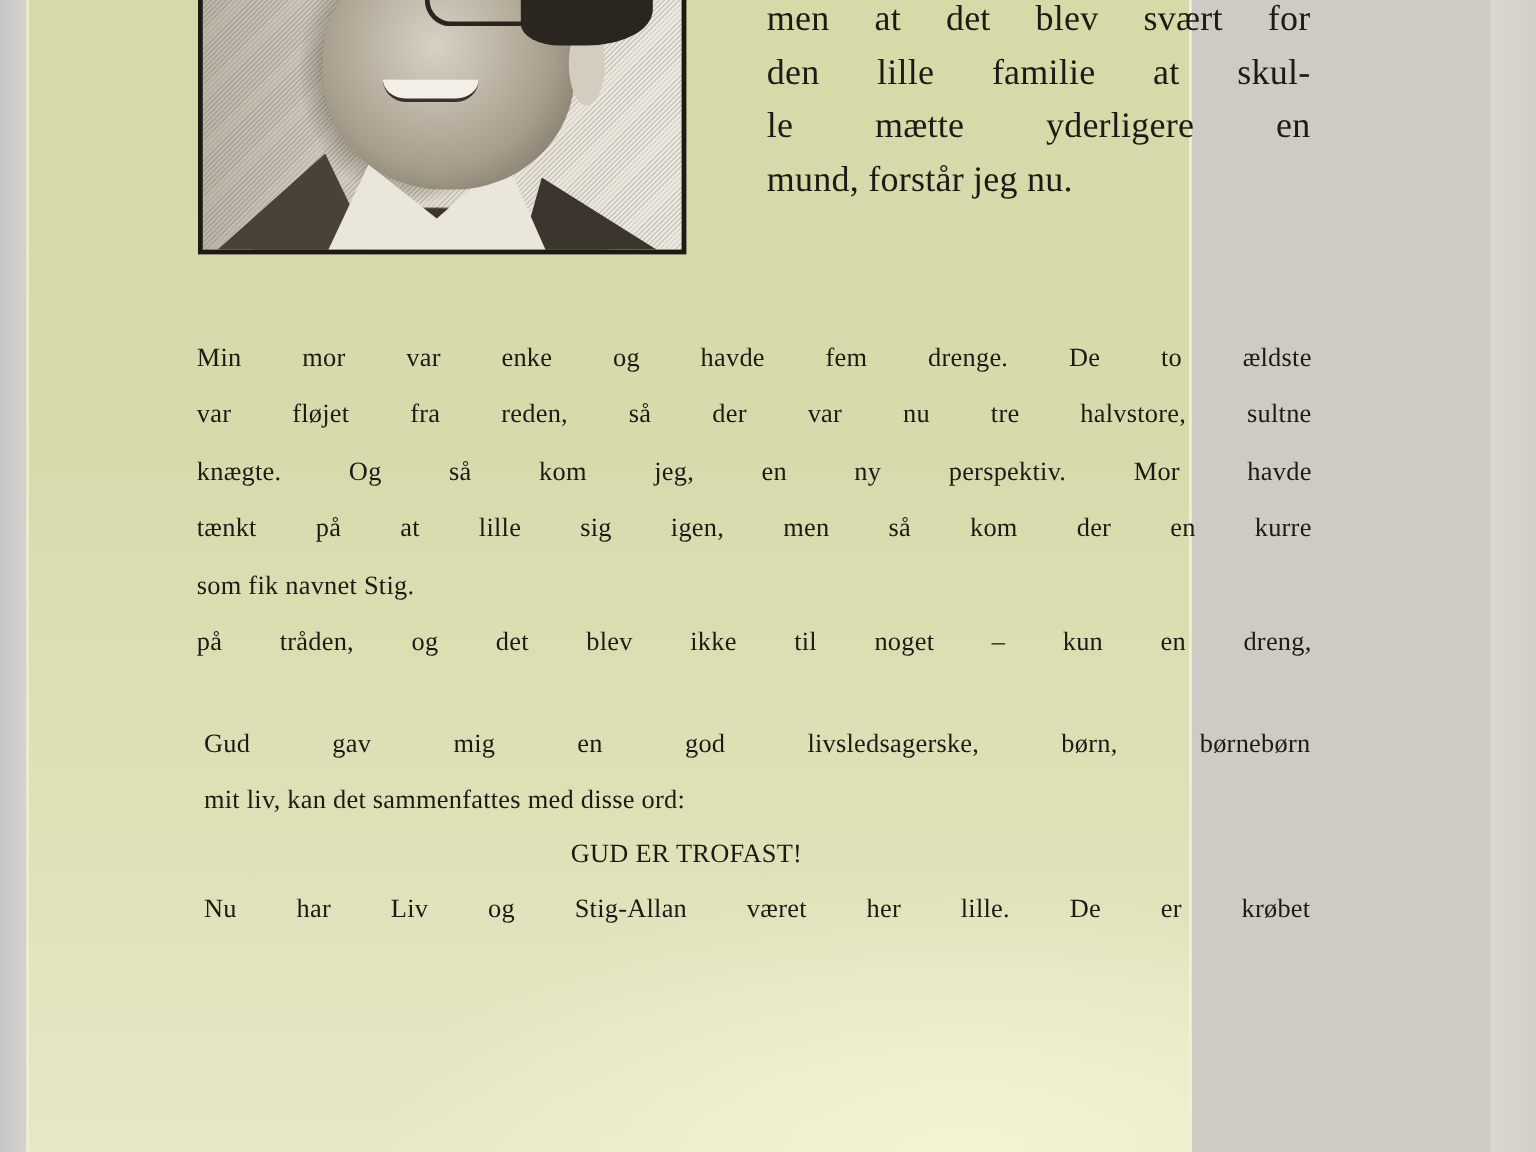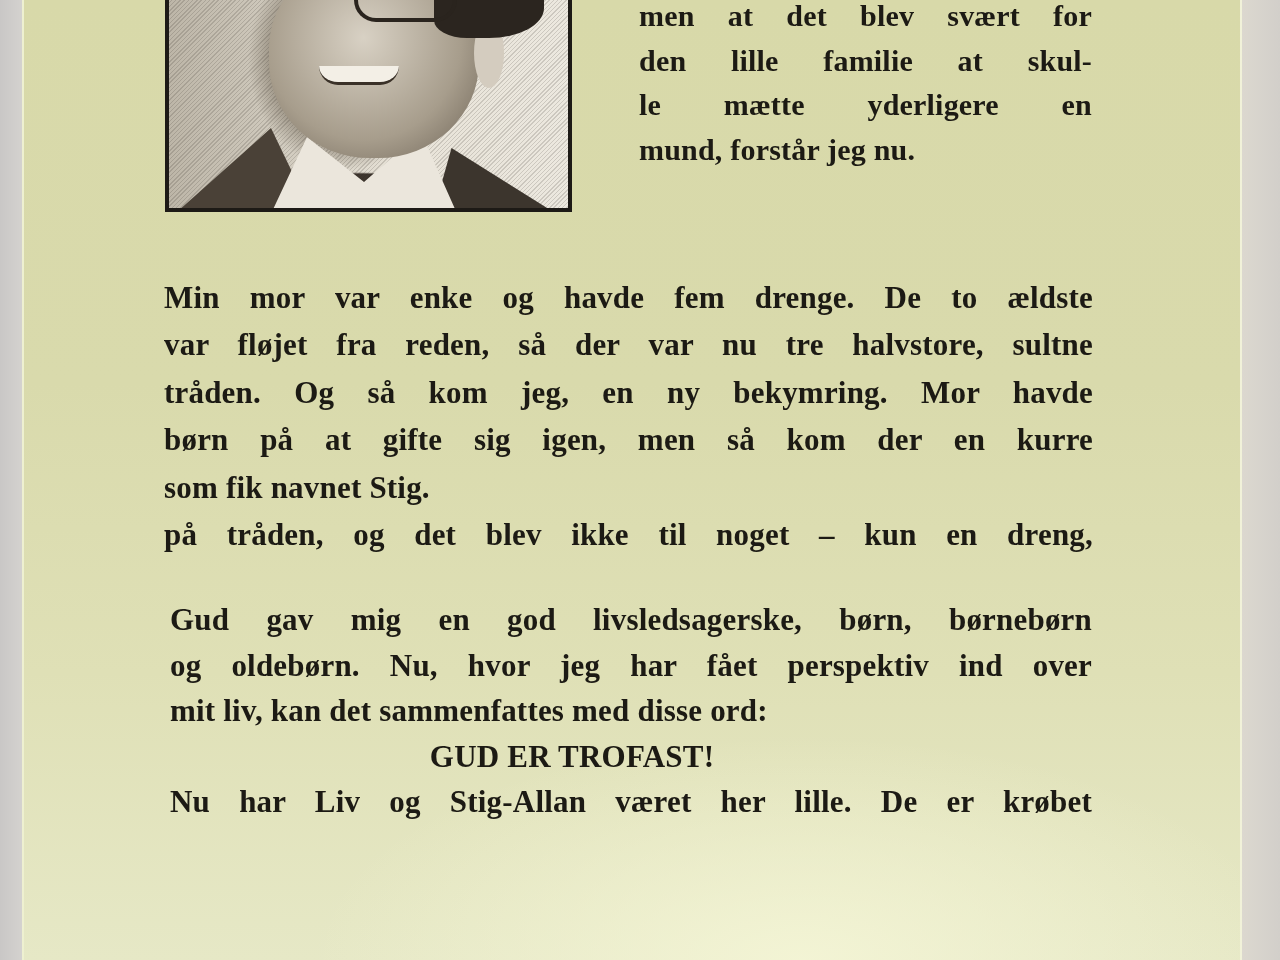--- a/index.html
+++ b/index.html
@@ -10,26 +10,25 @@
     }
     .bg-left {
       position: absolute; left: 0; top: 0; width: 22px; height: 960px;
       background: linear-gradient(90deg, #c9c7c6, #d4d2cf);
     }
     .bg-right {
       position: absolute; left: 1242px; top: 0; width: 38px; height: 960px;
       background: linear-gradient(90deg, #dcd8cf, #d2cfca);
     }
     .page {
-      position: absolute; left: 22px; top: 0; width: 1220px; height: 960px;
+      position: absolute; left: 22px; top: 0; width: 971px; height: 960px;
       background:
         radial-gradient(ellipse 700px 320px at 780px 960px, rgba(245,246,215,0.85), rgba(245,246,215,0) 70%),
         linear-gradient(180deg, #d8d9a9 0%, #d9daac 40%, #dfe0b6 70%, #e6e8c6 100%);
       box-shadow: inset -2px 0 0 #f1f2d9, inset 2px 0 0 #eef0d0;
-      font-weight: bold;
     }
     .portrait {
       position: absolute; left: 143px; top: -6px; width: 407px; height: 218px;
       border: 4px solid #1d1a16; box-sizing: border-box;
       background:
         repeating-linear-gradient(135deg, rgba(40,34,28,0.16) 0 1px, rgba(0,0,0,0) 1px 3px),
         radial-gradient(ellipse 120px 140px at 175px 60px, #cfc7b9 0%, #8f8677 55%, rgba(0,0,0,0) 80%),
         radial-gradient(ellipse 260px 90px at 190px 230px, #3e362e 0%, #3e362e 60%, rgba(0,0,0,0) 62%),
         linear-gradient(90deg, #bdb6a8 0%, #e8e3d8 60%, #ece8df 100%);
       overflow: hidden;
@@ -62,21 +61,21 @@
     }
     .portrait .ear {
       position: absolute; left: 305px; top: 20px; width: 30px; height: 70px;
       border-radius: 50%; background: #d4ccbf;
     }
     .portrait .hair {
       position: absolute; left: 265px; top: -20px; width: 110px; height: 60px;
       border-radius: 0 0 50% 30%; background: #2b251f;
     }
     .text {
-      position: absolute; color: #1c1a14; font-size: 31px; line-height: 46px;
+      position: absolute; color: #1c1a14; font-size: 22px; line-height: 46px;
       letter-spacing: 0.2px;
     }
     .col-right {
       left: 617px; top: -6px; width: 453px; text-align: justify;
       font-size: 30px; line-height: 44.5px;
     }
     .col-right .ln, .para .ln {
       display: block; white-space: nowrap;
       text-align-last: justify;
     }
@@ -108,27 +107,26 @@
   <div class="text col-right">
     <span class="ln">men at det blev svært for</span>
     <span class="ln">den lille familie at skul-</span>
     <span class="ln">le mætte yderligere en</span>
     <span class="ln last">mund, forstår jeg nu.</span>
   </div>
 
   <div class="text para para1 condensed">
     <span class="ln">Min mor var enke og havde fem drenge. De to ældste</span>
     <span class="ln">var fløjet fra reden, så der var nu tre halvstore, sultne</span>
-    <span class="ln">tråden. Og så kom jeg, en ny bekymring. Mor havde</span>
-    <span class="ln">børn på at gifte sig igen, men så kom der en kurre</span>
+    <span class="ln">knægte. Og så kom jeg, en ny perspektiv. Mor havde</span>
+    <span class="ln">tænkt på at lille sig igen, men så kom der en kurre</span>
     <span class="ln last">som fik navnet Stig.</span>
     <span class="ln">på tråden, og det blev ikke til noget – kun en dreng,</span>
   </div>
 
   <div class="text para para2 condensed">
     <span class="ln">Gud gav mig en god livsledsagerske, børn, børnebørn</span>
-    <span class="ln">og oldebørn. Nu, hvor jeg har fået perspektiv ind over</span>
     <span class="ln last">mit liv, kan det sammenfattes med disse ord:</span>
     <span class="ln center">GUD ER TROFAST!</span>
     <span class="ln">Nu har Liv og Stig-Allan været her lille. De er krøbet</span>
   </div>
 
 </div>
 
 </body></html>

